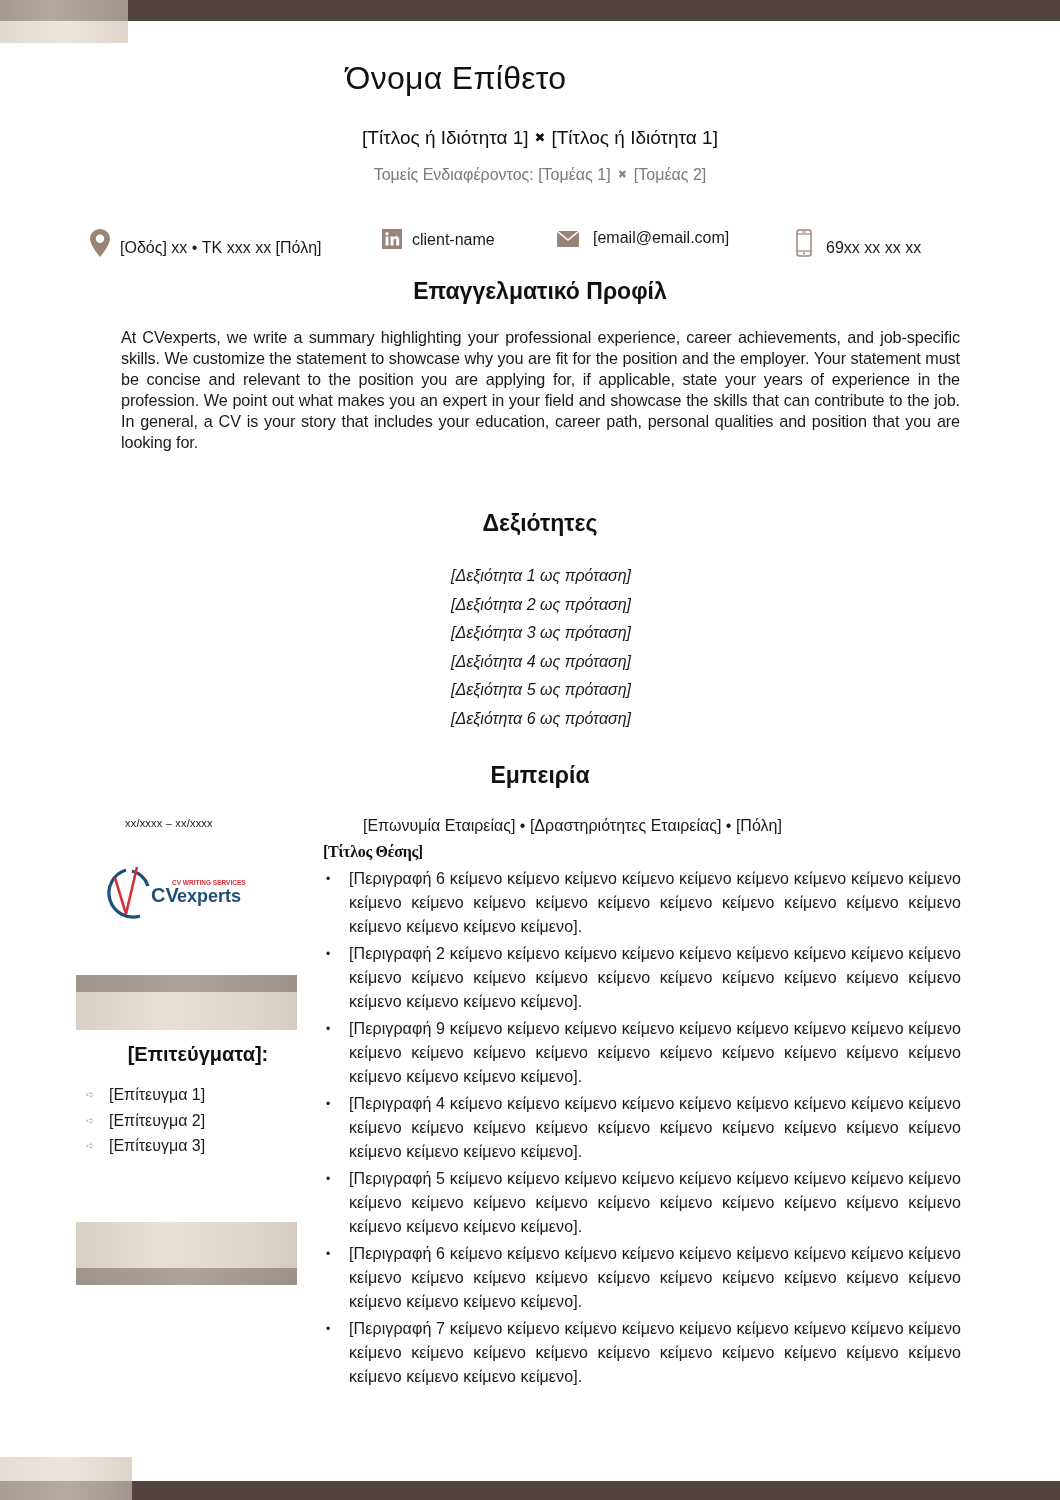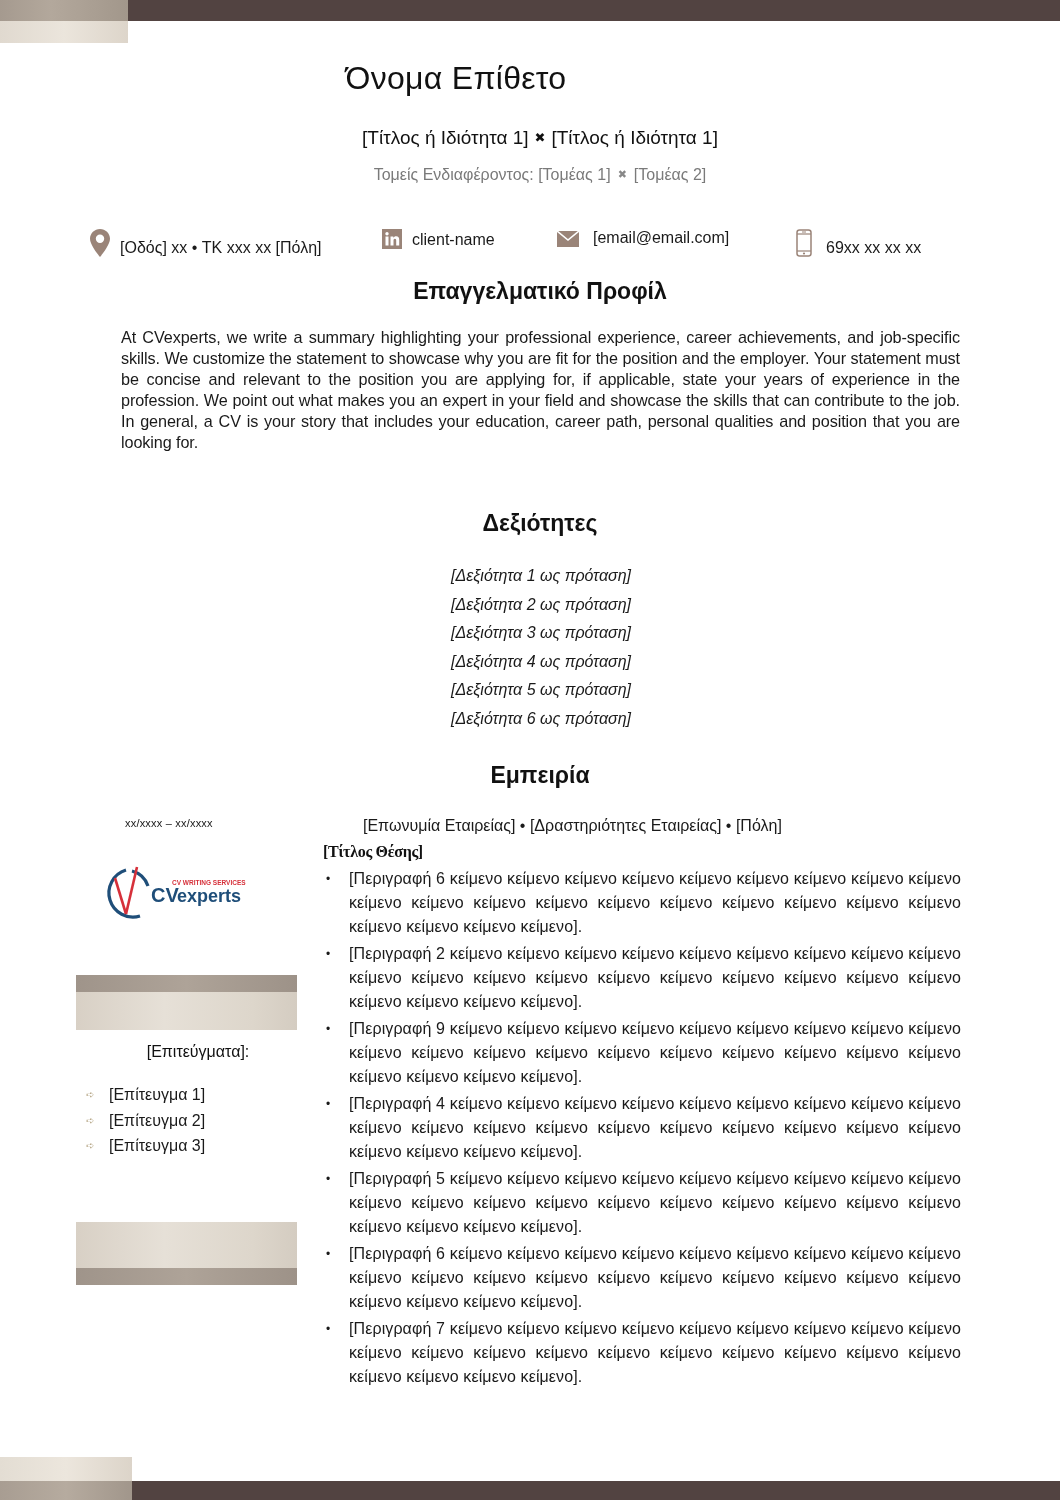--- a/index.html
+++ b/index.html
@@ -41,22 +41,22 @@
 
   .skills { position: absolute; left: 0; top: 562px; width: 1082px; text-align: center; }
   .skills li { list-style: none; font-style: italic; font-size: 16px; line-height: 28.6px; color: #1a1a1a; }
 
   
   .dates { position: absolute; left: 125px; top: 817px; font-size: 11px; color: #1a1a1a; letter-spacing: 0.2px; }
   .logo { position: absolute; left: 100px; top: 864px; width: 150px; height: 60px; }
   .tex-band { position: absolute; left: 76px; width: 221px; }
   .tex-band .dark { height: 17px; background: linear-gradient(90deg, #9f948a 0%, #aea398 50%, #9d9288 100%); }
   .tex-band .light { background: linear-gradient(90deg, #d8d0c5 0%, #e6e0d7 40%, #ddd6cb 80%, #d4ccc1 100%); }
-  .achv-title { position: absolute; left: 76px; top: 1043px; width: 244px; text-align: center; font-size: 16px;
-    font-weight: normal; color: #111; }
+  .achv-title { position: absolute; left: 76px; top: 1043px; width: 244px; text-align: center; font-size: 20px;
+    font-weight: bold; color: #111; }
   .achv-list { position: absolute; left: 86px; top: 1082px; }
   .achv-list li { list-style: none; display: flex; align-items: center; font-size: 16px; line-height: 25.5px; color: #1a1a1a; }
   .achv-list .arrow { width: 14px; margin-right: 9px; color: #b8a98a; font-size: 10px; }
 
   .company { position: absolute; left: 323px; top: 817px; font-size: 16px; color: #1a1a1a; margin-left: 40px; }
   .job-title { position: absolute; left: 323px; top: 843px; font-size: 16px; font-weight: bold; color: #111; letter-spacing: -0.3px; font-family: Liberation Serif, serif; }
   .duties { position: absolute; left: 323px; top: 867px; width: 638px; }
   .duties li { list-style: none; display: flex; font-size: 16px; line-height: 24px; margin-bottom: 3px; }
   .duties .bullet { width: 26px; flex: 0 0 26px; font-size: 12px; padding-left: 3px; }
   .duties .txt { flex: 1; text-align: justify; color: #1a1a1a; letter-spacing: 0.1px; }

